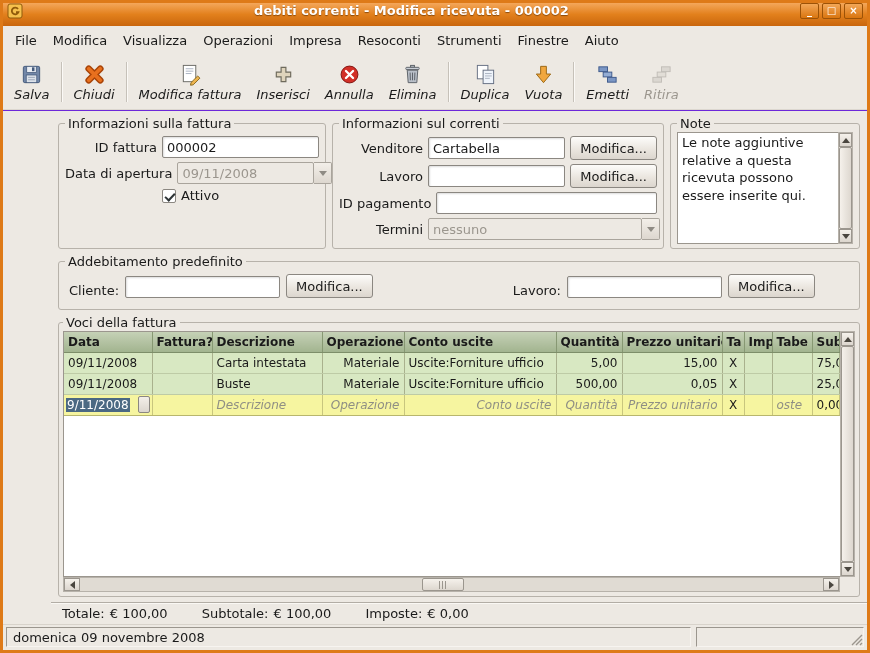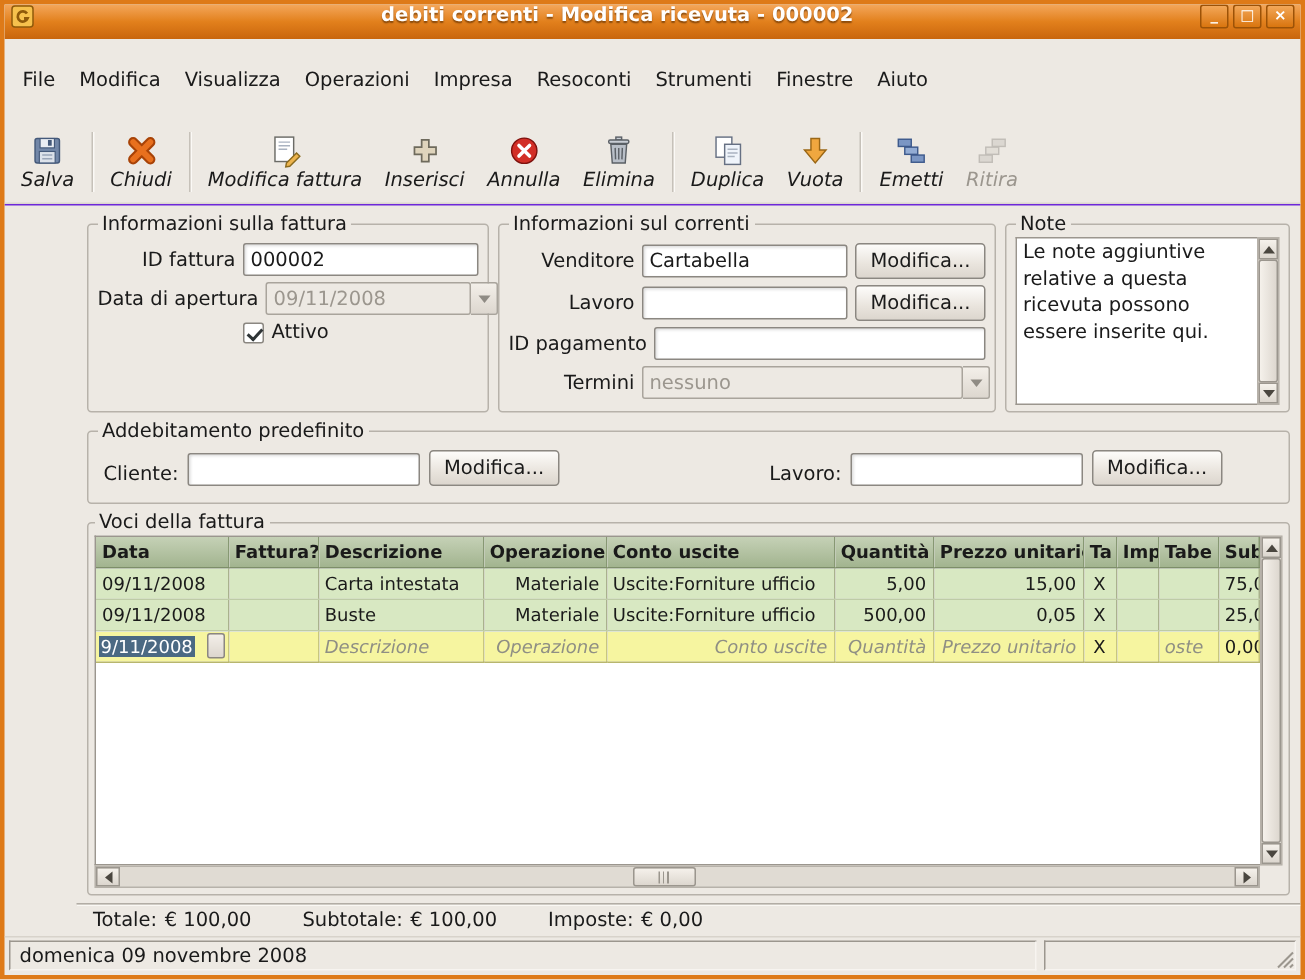--- a/index.html
+++ b/index.html
@@ -7,21 +7,21 @@
   body { width:870px; height:653px; font-family:"DejaVu Sans","Liberation Sans",sans-serif; font-size:13px; color:#1a1a1a; }
   .window { width:870px; height:653px; display:flex; flex-direction:column; border:3px solid #DE7A18; background:#EDE9E3; overflow:hidden; }
 
   
   .titlebar { flex:0 0 23px; background:linear-gradient(#F4A75B,#E2801C 50%,#C9660D); display:flex; align-items:flex-start; padding:0 4px; gap:4px; }
   .title-text { flex:1; text-align:center; color:#fff; font-weight:bold; font-size:13px; text-shadow:0 1px 1px rgba(90,45,0,.65); white-space:nowrap; overflow:hidden; }
   .win-btns { display:flex; gap:3px; }
   .win-btn { width:19px; height:16px; border:1px solid #9C5207; border-radius:2px; background:linear-gradient(#F3A758,#D9750F); color:#fff; font-size:10px; line-height:13px; text-align:center; font-weight:bold; }
 
   
-  .menubar { flex:0 0 25px; display:flex; align-items:flex-start; padding:17px 4px; }
+  .menubar { flex:0 0 25px; display:flex; align-items:flex-start; padding:4px 4px; }
   .menu-item { padding:3px 8px; white-space:nowrap; }
 
   
   .toolbar { flex:0 0 55px; display:flex; align-items:stretch; padding:2px 4px; gap:1px; border-bottom:1px solid #DCD7CF; }
   .tool-btn { display:flex; flex-direction:column; align-items:center; justify-content:center; gap:1px; padding:2px 7px; border-radius:3px; white-space:nowrap; }
   .tool-btn .tlabel { font-size:13px;font-style:italic; }
   .tool-btn.disabled .tlabel { color:#9B968E; }
   .tool-btn.disabled svg { opacity:.45; }
   .tool-sep { width:2px; margin:5px 3px; border-left:1px solid #C6C1B9; border-right:1px solid #FBF9F6; }
 

